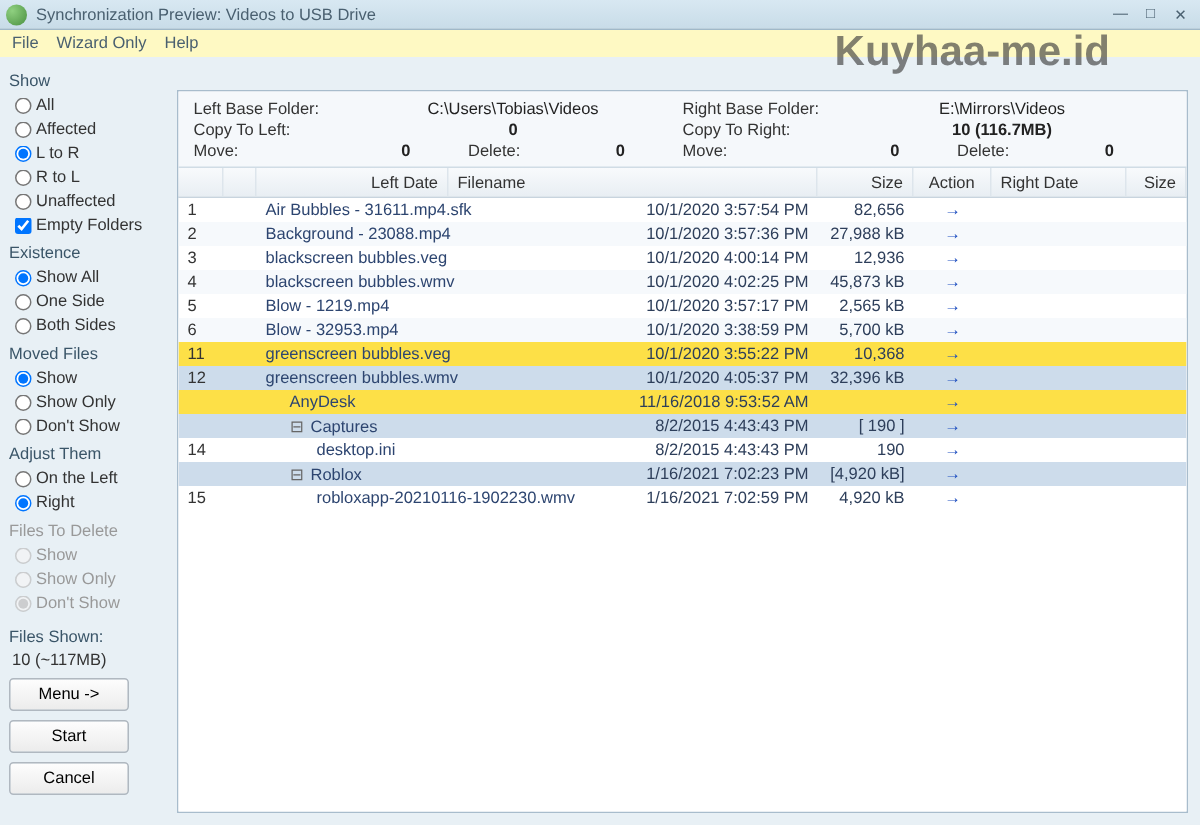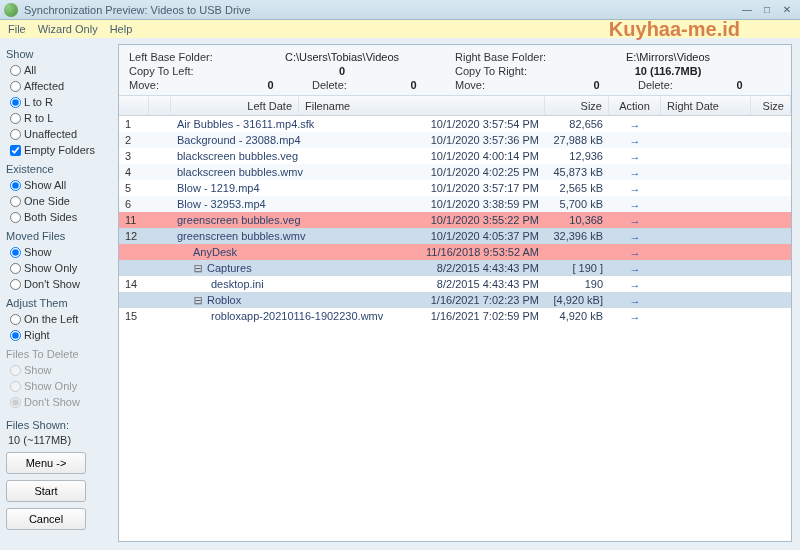--- a/index.html
+++ b/index.html
@@ -11,51 +11,51 @@
 .winbtn { width: 18px; height: 14px; display: flex; align-items: center; justify-content: center; color: #4a6070; cursor: pointer; font-size: 10px; }
 .menubar { height: 18px; display: flex; align-items: center; padding: 0 2px; background: #fef9c3; color: #4a6070; }
 .menubar span { padding: 2px 6px; cursor: pointer; }
 .content { display: flex; height: calc(550px - 38px); }
 .sidebar { width: 118px; padding: 6px 6px; background: #e8f0f5; display: flex; flex-direction: column; gap: 2px; }
 .group-title { color: #3a5568; margin-top: 4px; margin-bottom: 1px; }
 .radio-row, .check-row { display: flex; align-items: center; gap: 3px; padding-left: 4px; color: #333; line-height: 14px; }
 .radio-row input, .check-row input { width: 11px; height: 11px; }
 .disabled { color: #999; }
 .btn { background: linear-gradient(#fdfdfd,#ececec); border: 1px solid #b0b8c0; border-radius: 3px; padding: 4px 0; text-align: center; margin-top: 4px; cursor: pointer; width: 80px; }
-.main { flex: 1; border: 1px solid #a8bccc; background: #fff; margin: 6px 8px 8px 0; display: flex; flex-direction: column; }
+.main { flex: 1; border: 1px solid #a8bccc; background: #fff; margin: 22px 8px 8px 0; display: flex; flex-direction: column; }
 .summary { background: #f5f8fb; padding: 6px 10px 4px; border-bottom: 1px solid #d0dce5; display: flex; }
 .sumcol { flex: 1; display: grid; grid-template-columns: 100px auto 60px auto; row-gap: 2px; color: #333; }
 .sumcol .lab { color: #333; }
 .sumcol .val { color: #222; text-align: center; }
 .sumcol .bold { font-weight: bold; }
 .tablehead { display: flex; background: linear-gradient(#f8fafc,#e8eef3); border-bottom: 1px solid #c8d4de; height: 20px; align-items: center; }
 .th { border-right: 1px solid #dde5ec; padding: 0 6px; color: #333; height: 100%; display: flex; align-items: center; }
 .col-num { width: 30px; }
 .col-icon { width: 22px; }
 .col-name { flex: 1; }
 .col-date { width: 128px; text-align: right; justify-content: flex-end; }
 .col-size { width: 64px; text-align: right; justify-content: flex-end; }
 .col-action { width: 52px; text-align: center; justify-content: center; }
 .col-rdate { width: 90px; }
 .col-rsize { width: 40px; text-align: right; justify-content: flex-end; }
 .rows { flex: 1; overflow-y: auto; background: #fff; }
 .row { display: flex; height: 16px; align-items: center; }
 .row:nth-child(even):not(.selected):not(.sel-lite) { background: #f6f9fc; }
-.row.selected { background: #fca5a5; }
+.row.selected { background: #fde047; }
 .row.sel-lite { background: #cddceb; }
 .td { padding: 0 6px; color: #2d3e5a; white-space: nowrap; overflow: hidden; }
 .td.col-num { text-align: left; color: #333; }
 .td.col-name { color: #2d4570; }
 .td.col-date { text-align: right; }
 .td.col-size { text-align: right; }
 .td.col-action { text-align: center; color: #2050c0; font-weight: bold; cursor: pointer; }
 .indent1 { padding-left: 22px; }
 .indent2 { padding-left: 40px; }
 .tree-toggle { color: #666; margin-right: 4px; display: inline-block; width: 10px; text-align: center; cursor: pointer; }
-.watermark { position: absolute; top: 18px; right: 60px; font-size: 20px; font-weight: bold; color: #c2410c; opacity: 0.65; pointer-events: none; font-family: Arial, sans-serif; }
+.watermark { position: absolute; top: 18px; right: 60px; font-size: 28px; font-weight: bold; color: #404040; opacity: 0.65; pointer-events: none; font-family: Arial, sans-serif; }
 </style>
 </head>
 <body>
 
 <div class="titlebar">
   <div class="app-icon"></div>
   <div class="title">Synchronization Preview: Videos to USB Drive</div>
   <div class="winbtns">
     <div class="winbtn">—</div>
     <div class="winbtn">□</div>

